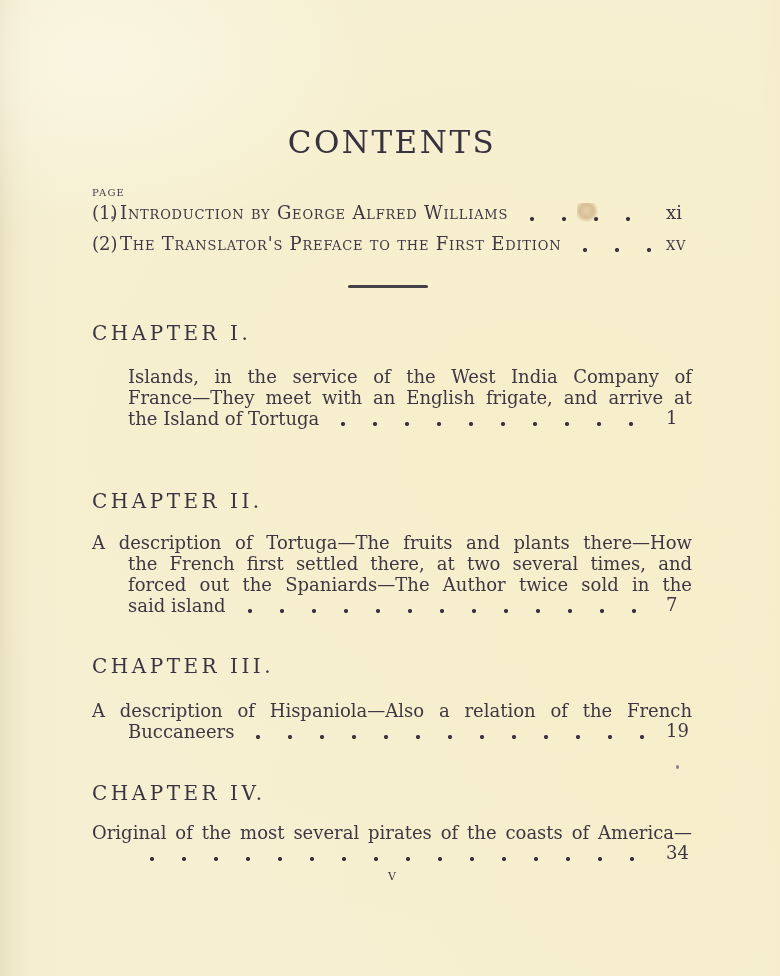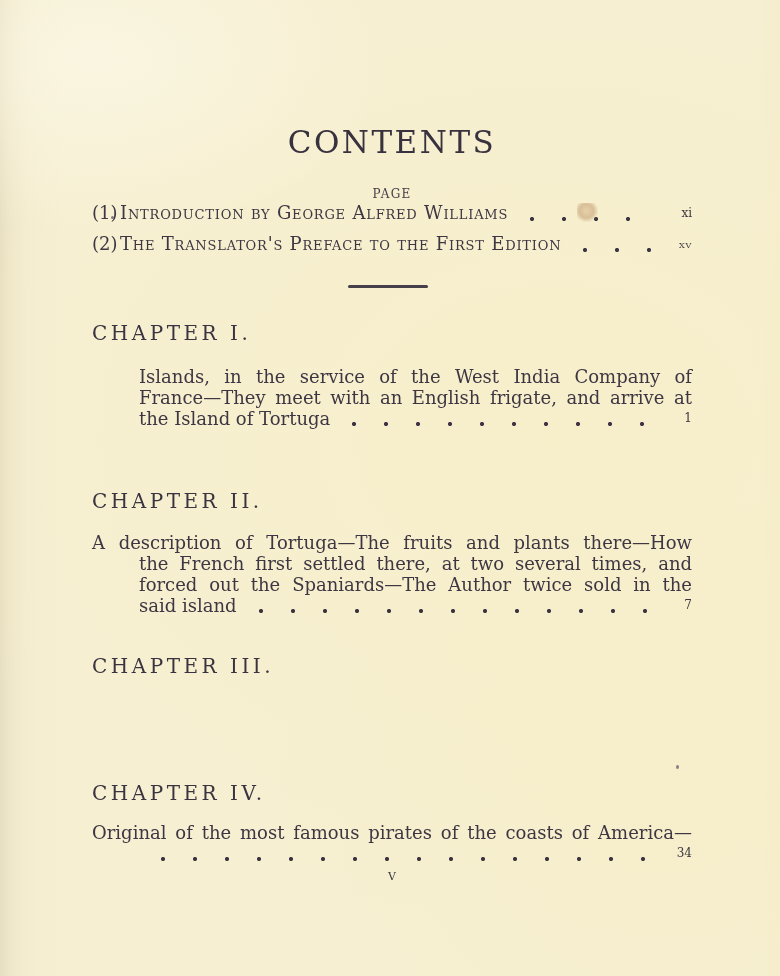--- a/index.html
+++ b/index.html
@@ -30,22 +30,22 @@
     top: 124px;
     margin: 0;
     font-size: 31px;
     font-weight: 500;
     letter-spacing: 2.5px;
     text-align: center;
     color: #38323e;
   }
   .page-label {
     top: 187px;
-    text-align: center;
-    font-size: 12px;
+    text-align: left;
+    font-size: 10px;
     letter-spacing: 1.2px;
     color: #453e4a;
   }
 
   .entry {
     display: flex;
     align-items: flex-end;
     font-size: 18px;
     line-height: 22px;
     height: 22px;
@@ -59,22 +59,22 @@
     min-width: 20px;
     height: 21px;
     margin: 0 8px;
     background-image: radial-gradient(circle at 16px 16px, var(--ink) 1.7px, rgba(0,0,0,0) 2.4px);
     background-size: 32px 21px;
     background-repeat: repeat-x;
   }
   .pnum {
     flex: 0 0 auto;
     min-width: 26px;
-    text-align: right;
-    font-size: 12px;
+    text-align: left;
+    font-size: 18px;
     line-height: 22px;
   }
 
   .rule {
     position: absolute;
     left: 348px;
     top: 285px;
     width: 80px;
     height: 2.5px;
     border-radius: 1.5px;
@@ -87,21 +87,21 @@
     letter-spacing: 3.5px;
     text-align: left;
     color: #3a3440;
   }
   .para { font-size: 18px; line-height: 21px; }
   .tline {
     white-space: nowrap;
     text-align: justify;
     text-align-last: justify;
   }
-  .cont { margin-left: 47px; }
+  .cont { margin-left: 36px; }
   .lastline { display: flex; align-items: flex-end; height: 21px; }
   .lastline .txt { white-space: nowrap; flex: 0 0 auto; }
   .lastline .leader { height: 21px; }
 
   .folio {
     top: 865px;
     text-align: center;
     font-size: 16px;
     font-variant: small-caps;
   }
@@ -160,24 +160,32 @@
     <div class="tline cont">the French first settled there, at two several times, and</div>
     <div class="tline cont">forced out the Spaniards—The Author twice sold in the</div>
     <div class="lastline cont">
       <span class="txt">said island</span>
       <span class="leader"></span>
       <span class="pnum">7</span>
     </div>
   </div>
 
   <div class="chapter-head abs" style="top:655px">CHAPTER III.</div>
+  <div class="para abs" style="top:700px">
+    <div class="tline">A description of Hispaniola—Also a relation of the French</div>
+    <div class="lastline cont">
+      <span class="txt">Buccaneers</span>
+      <span class="leader"></span>
+      <span class="pnum">19</span>
+    </div>
+  </div>
 
   <div class="chapter-head abs" style="top:782px">CHAPTER IV.</div>
   <div class="para abs" style="top:822px">
-    <div class="tline">Original of the most famous pirates of the coasts of America—</div>
+    <div class="tline">Original of the most several pirates of the coasts of America—</div>
     <div class="lastline cont">
       <span class="leader"></span>
       <span class="pnum">34</span>
     </div>
   </div>
 
   <div class="folio abs">v</div>
 
   <div class="stain"></div>
   <div class="speck speck-a"></div>

